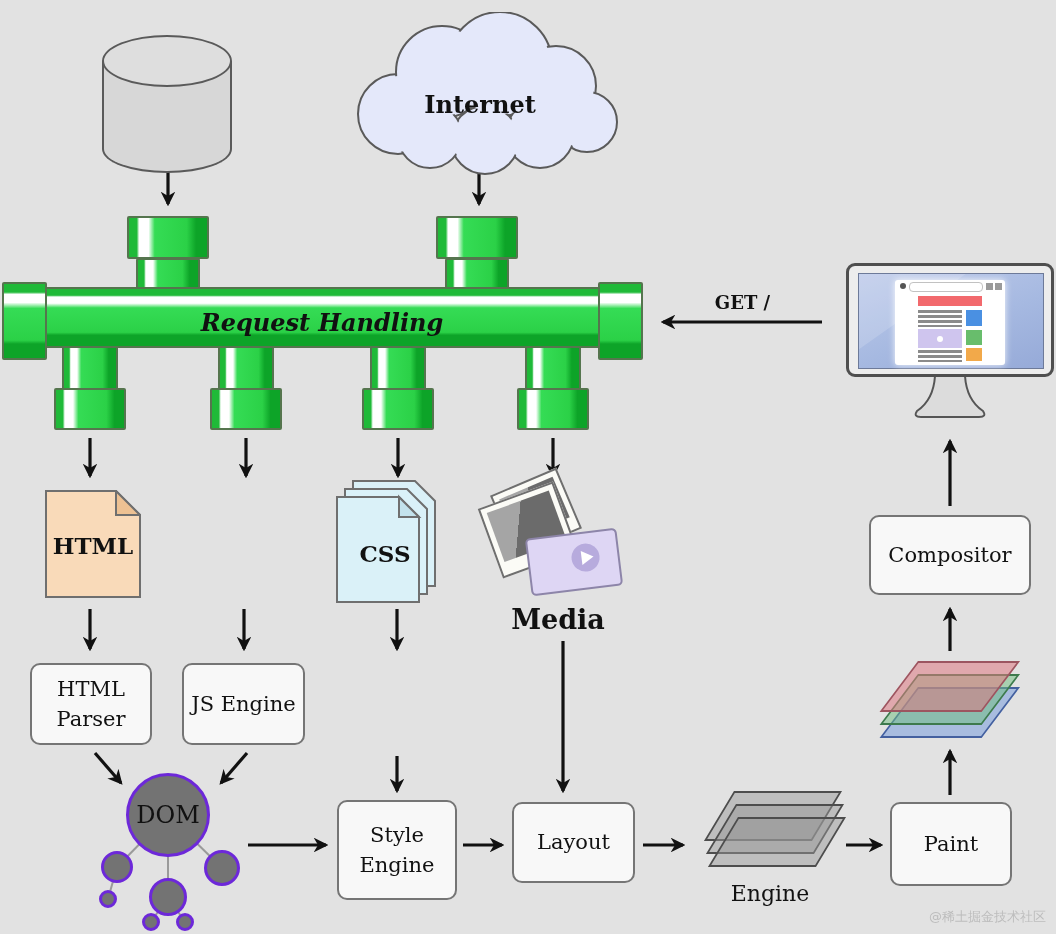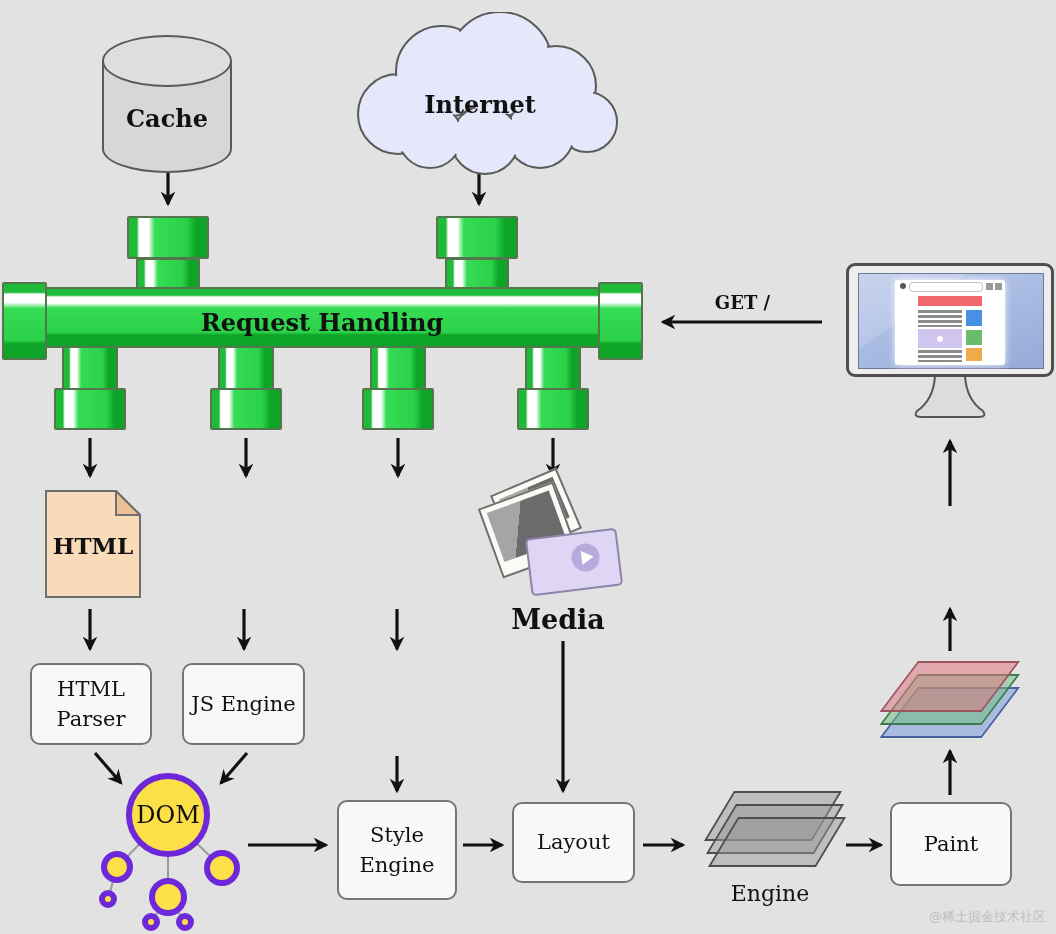--- a/index.html
+++ b/index.html
@@ -25,36 +25,36 @@
       #35dc55 33%,#2bd147 76%,#0da428 81%,#0da428 100%);
   }
   .pipe-v {
     position:absolute; box-sizing:border-box; border:2px solid #55754e; border-radius:2px;
     background:linear-gradient(90deg,#1fba38 0%,#1fba38 10%,#ffffff 13%,#ffffff 25%,
       #35dc55 33%,#2bd147 74%,#0da428 86%,#0da428 100%);
   }
   .pipe-label {
     position:absolute; left:44px; top:287px; width:556px; height:61px;
     display:flex; align-items:center; justify-content:center;
-    font-size:24px; font-weight:700; padding-top:9px; box-sizing:border-box;
+    font-size:24px; font-weight:700; padding-top:9px; box-sizing:border-box;font-style:italic;
   }
 
   
   .cyl-body {
     position:absolute; top:26px; left:0; width:130px; height:112px; background:#d7d7d7;
     border:2px solid #5a5a5a; border-top:none; border-radius:0 0 65px 65px / 0 0 24px 24px;
     box-sizing:border-box;
   }
   .cyl-top {
     position:absolute; top:0; left:0; width:130px; height:52px; background:#dedede;
     border:2px solid #5a5a5a; border-radius:50%; box-sizing:border-box;
   }
 
   
-  .circ { position:absolute; background:#fde047; border:6px solid #6d28d9; border-radius:50%; box-sizing:border-box; }
+  .circ { position:absolute; background:#737373; border:3px solid #6d28d9; border-radius:50%; box-sizing:border-box; }
 
   
   .slab { position:absolute; transform:skewX(-37deg); transform-origin:0 0; box-sizing:border-box; }
   .slab-gray  { width:108px; height:50px; transform:skewX(-31deg); background:rgba(150,150,150,.48); border:2px solid #4d4d4d; }
   .slab-red   { width:102px; height:51px; background:rgba(222,120,130,.55); border:2px solid #9c5560; }
   .slab-green { width:102px; height:51px; background:rgba(110,190,125,.5);  border:2px solid #3d7a4d; }
   .slab-blue  { width:102px; height:51px; background:rgba(110,150,220,.5);  border:2px solid #44609f; }
 
   
   .bezel {
@@ -131,21 +131,20 @@
       <line x1="168" y1="815" x2="168" y2="897"></line>
       <line x1="117" y1="867" x2="108" y2="899"></line>
       <line x1="168" y1="897" x2="151" y2="922"></line>
       <line x1="168" y1="897" x2="185" y2="922"></line>
     </g>
   </svg>
 
   <div class="abs" style="left:102px;top:35px;width:130px;height:142px">
     <div class="cyl-body"></div>
     <div class="cyl-top"></div>
-    <div class="abs lbl" style="left:0;top:58px;width:130px;height:50px;font-size:24px;font-weight:600">Cache</div>
   </div>
 
   <div class="abs" style="left:340px;top:12px;width:285px;height:168px">
     <svg width="285" height="168" viewBox="0 0 285 168">
       <g stroke="#5a5a5a" stroke-width="2" fill="#e4e8fa">
         <circle cx="58" cy="102" r="40"></circle>
           <circle cx="102" cy="60" r="46"></circle>
         <circle cx="160" cy="52" r="52"></circle>
           <circle cx="216" cy="74" r="40"></circle>
         <circle cx="247" cy="110" r="30"></circle>
@@ -194,20 +193,31 @@
 
   <div class="abs" style="left:45px;top:490px;width:96px;height:108px">
     <svg width="96" height="108">
       <path d="M1 1 h70 l24 24 v82 h-94 Z" fill="#f9dab9" stroke="#6f6f6f" stroke-width="2"></path>
       <path d="M71 1 v24 h24 Z" fill="#edc193" stroke="#6f6f6f" stroke-width="2"></path>
     </svg>
     <div class="file-label lbl" style="left:0;top:40px;width:96px;height:30px">HTML</div>
   </div>
 
 
+  <div class="abs" style="left:336px;top:480px;width:118px;height:124px">
+    <svg width="118" height="124">
+      <g stroke="#6f6f6f" stroke-width="2" fill="#daf1f8">
+        <path d="M17 1 h62 l20 20 v85 h-82 Z"></path>
+        <path d="M9 9 h62 l20 20 v85 h-82 Z"></path>
+        <path d="M1 17 h62 l20 20 v85 h-82 Z"></path>
+      </g>
+      <path d="M63 17 v20 h20 Z" fill="#c3e2ec" stroke="#6f6f6f" stroke-width="2"></path>
+    </svg>
+    <div class="file-label lbl" style="left:0;top:58px;width:98px;height:30px">CSS</div>
+  </div>
 
   <div>
     <div class="polaroid" style="left:500px;top:479px;width:72px;height:66px;transform:rotate(-23deg)">
         <div class="photo"></div>
       </div>
     <div class="polaroid" style="left:488px;top:493px;width:80px;height:74px;transform:rotate(-20deg)">
         <div class="photo"></div>
       </div>
     <div class="video">
       <div class="playc">
@@ -241,20 +251,21 @@
   </div>
 
   <div class="node" style="left:890px;top:802px;width:122px;height:84px">Paint</div>
 
   <div>
     <div class="slab slab-blue" style="left:918px;top:687px"></div>
     <div class="slab slab-green" style="left:918px;top:674px"></div>
     <div class="slab slab-red" style="left:918px;top:661px"></div>
   </div>
 
+  <div class="node" style="left:869px;top:515px;width:162px;height:80px">Compositor</div>
 
   <div>
     <svg class="abs" style="left:905px;top:374px" width="90" height="45">
       <path d="M30 2 L60 2 C61 17 66 29 78 37 Q82 43 74 43 L16 43 Q8 43 12 37 C24 29 29 17 30 2 Z" fill="#dcdcdc" stroke="#555" stroke-width="2"></path>
     </svg>
     <div class="bezel"></div>
     <div class="screen"></div>
     <div class="bwin">
       <div class="sq" style="left:5px;top:3px;width:6px;height:6px;border-radius:50%;background:#555"></div>
       <div class="sq" style="left:14px;top:2px;width:72px;height:8px;background:#fff;border:1px solid #c2c2c2;border-radius:4px"></div>

